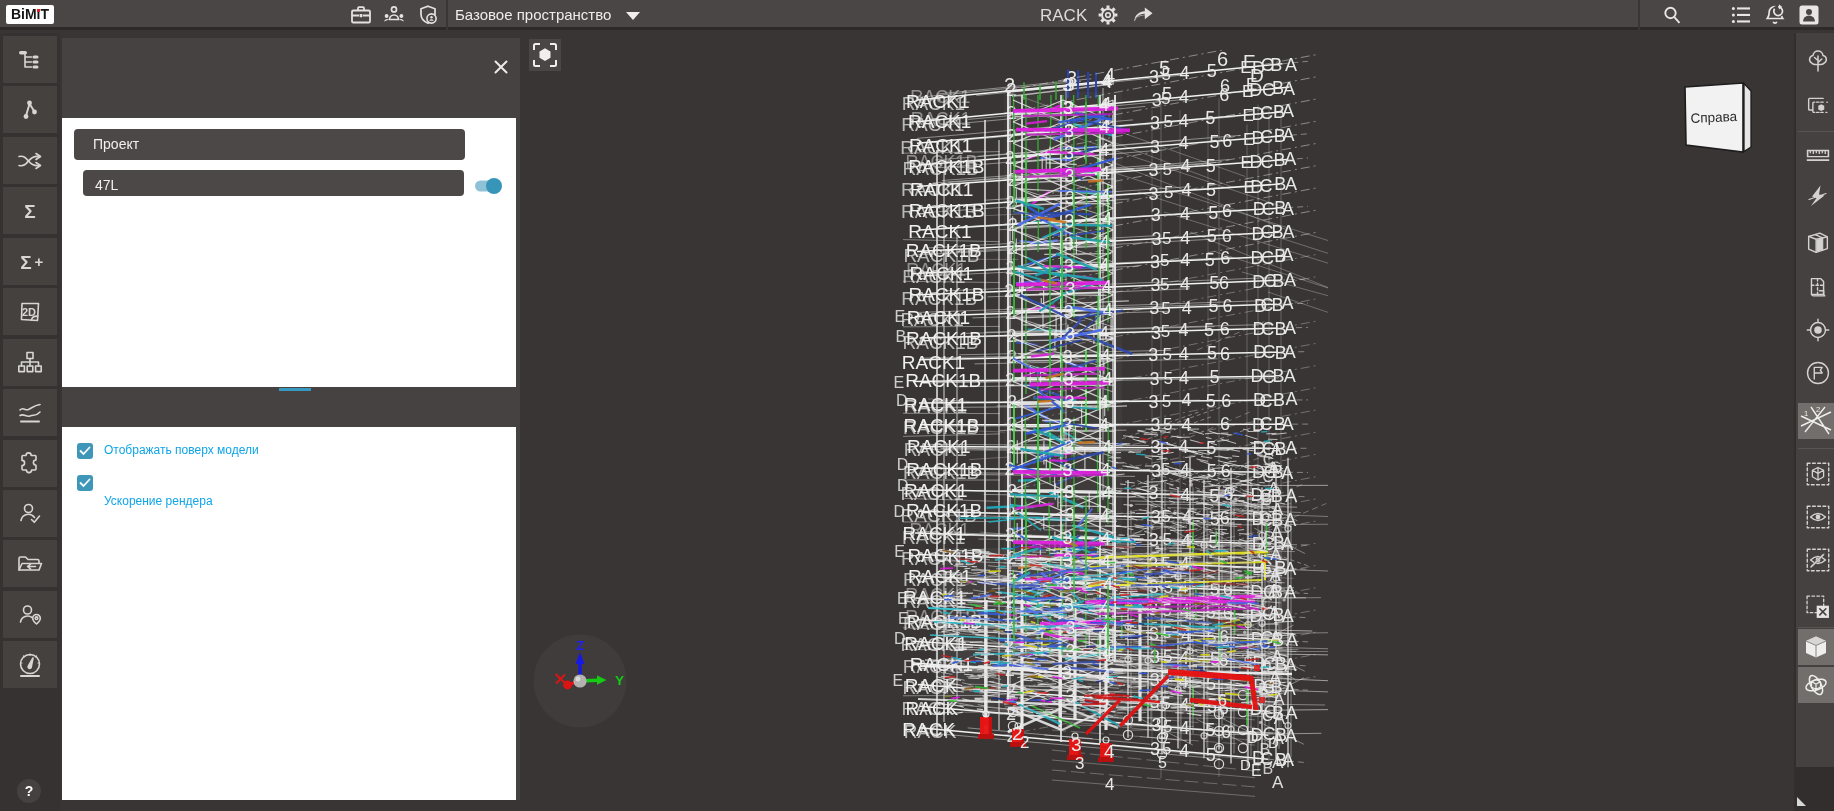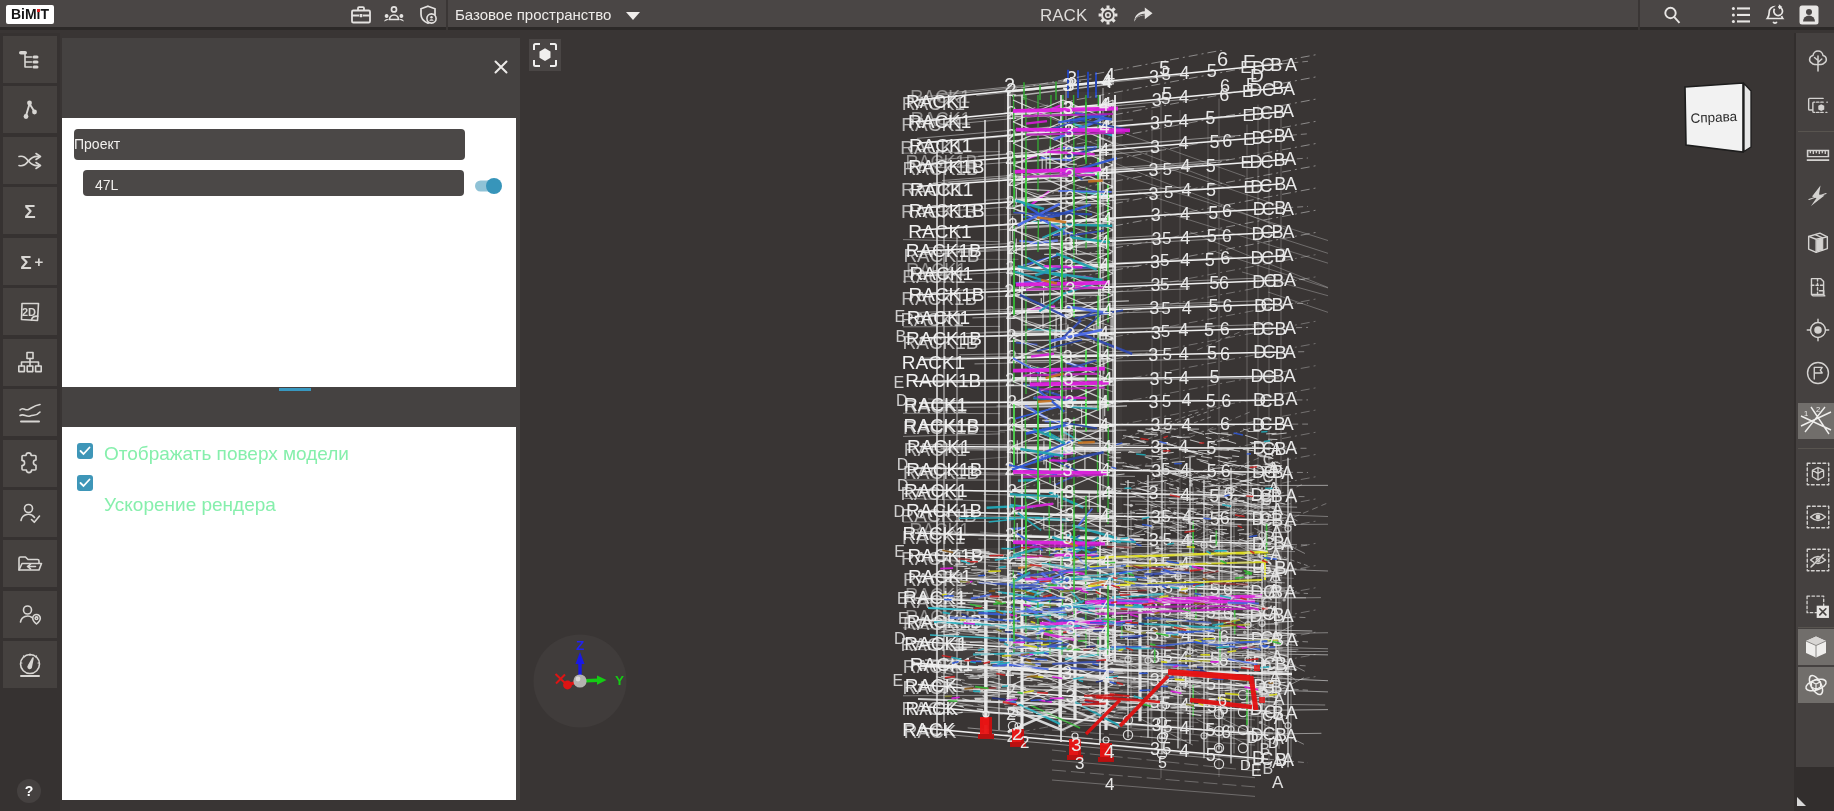--- a/index.html
+++ b/index.html
@@ -34,21 +34,21 @@
 #panel-close { position:absolute; left:430px; top:57px; width:16px; height:16px; }
 .secbar { position:absolute; left:0; width:458px; height:35px; background:#5b5957; }
 .secbar .t { position:absolute; left:15px; top:8px; font-size:15.5px; font-weight:bold; color:#e6e4e2; }
 .secbar .caret { position:absolute; left:440px; top:14px; width:0; height:0;
   border-left:6px solid transparent; border-right:6px solid transparent; border-top:7px solid #c6c4c2; }
 .white1 { position:absolute; left:0; top:80px; width:454px; height:269px; background:#ffffff; }
 .white2 { position:absolute; left:0; top:389px; width:454px; height:373px; background:#ffffff; }
 .drow { position:absolute; background:#4b4847; border-radius:4px; color:#f2f0ee; font-size:14px; }
 #bluebar { position:absolute; left:217px; top:349.5px; width:32px; height:3px; background:#3898c0; }
 .cbox { position:absolute; left:15px; width:16px; height:16px; background:#3e96b8; border-radius:3px; }
-.cbl { position:absolute; left:42px; font-size:19px; color:#86efac; }
+.cbl { position:absolute; left:42px; font-size:12px; color:#0ea5e9; }
 #fitbtn { position:absolute; left:529px; top:39px; width:32px; height:32px; background:#4a4645;
   display:flex; align-items:center; justify-content:center; }
 #gizmo { position:absolute; left:531px; top:633px; }
 #viewcube { position:absolute; left:1678px; top:75px; }
 #grip { position:absolute; left:1797px; top:797px; width:0px; height:0px;
  border-left:9px solid #d8d8d8; border-top:9px solid transparent; }
 svg { display:block; }
 </style>
 </head>
 <body>
@@ -2084,21 +2084,21 @@
     <path d="M2 8 V3.5 a1.5 1.5 0 0 1 1.5 -1.5 H8 M18 2 h4.5 A1.5 1.5 0 0 1 24 3.5 V8 M24 18 v4.5 a1.5 1.5 0 0 1 -1.5 1.5 H18 M8 24 H3.5 A1.5 1.5 0 0 1 2 22.5 V18"></path>
     <path d="M13 6.2 l5.5 3.2 v6.4 L13 19 l-5.5 -3.2 V9.4 Z" fill="#f0efee" stroke="none"></path>
   </svg>
 </div>
 
 <div id="panel">
   <svg id="panel-close" width="16" height="16" viewBox="0 0 16 16" stroke="#eceae8" stroke-width="2" stroke-linecap="round" style="left:431px; top:21px;">
     <path d="M2.5 2.5 L13.5 13.5 M13.5 2.5 L2.5 13.5"></path>
   </svg>
   <div class="white1"></div>
-  <div class="drow" style="left:12px; top:91px; width:391px; height:31px; line-height:31px; padding-left:0;">Проект</div>
+  <div class="drow" style="left:12px; top:91px; width:391px; height:31px; line-height:31px; padding-left:19px;">Проект</div>
   <div class="drow" style="left:21px; top:132px; width:381px; height:26px; line-height:31px; padding-left:12px;">47L</div>
   <svg class="abs" style="left:412px; top:139px;" width="28" height="18" viewBox="0 0 28 18">
     <rect x="1" y="3.5" width="24" height="11" rx="5.5" fill="#8fc2d6"></rect>
     <circle cx="20" cy="9" r="8" fill="#3795ba"></circle>
   </svg>
   <div id="bluebar"></div>
   <div class="white2"></div>
   <div class="cbox" style="top:405px"></div>
   <svg class="abs" style="left:17px; top:408px;" width="12" height="10" viewBox="0 0 12 10" fill="none" stroke="#fff" stroke-width="1.8" stroke-linecap="round">
       <path d="M1.5 5 L4.5 8 L10.5 1.5"></path>

